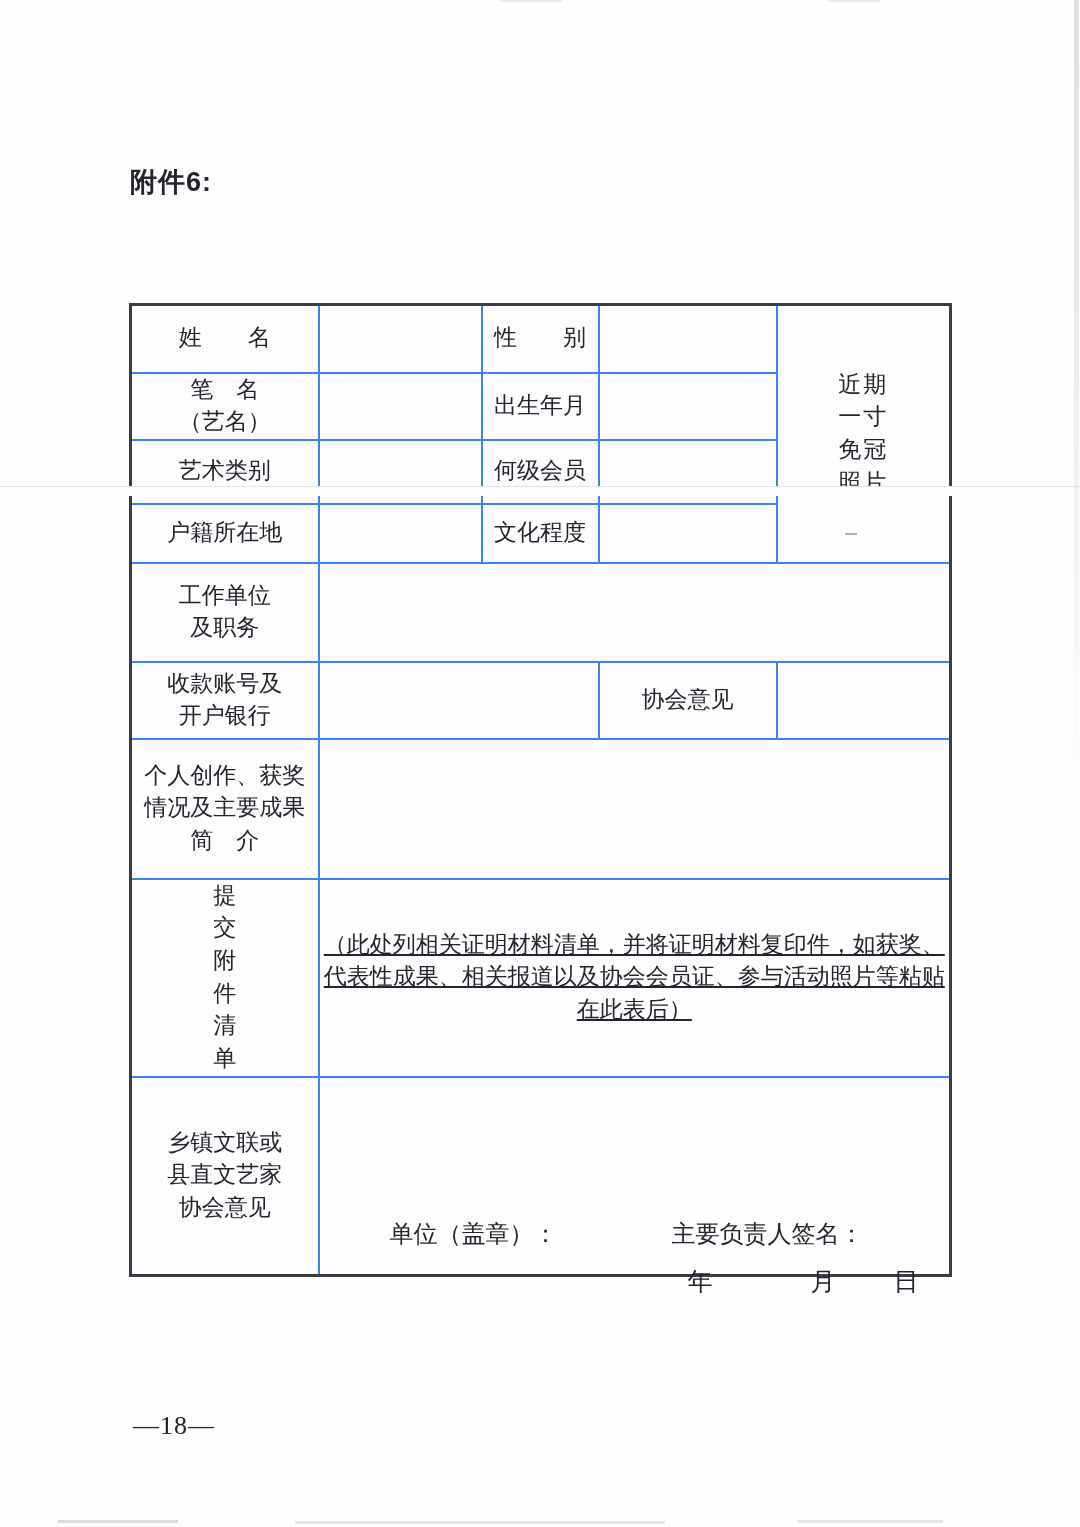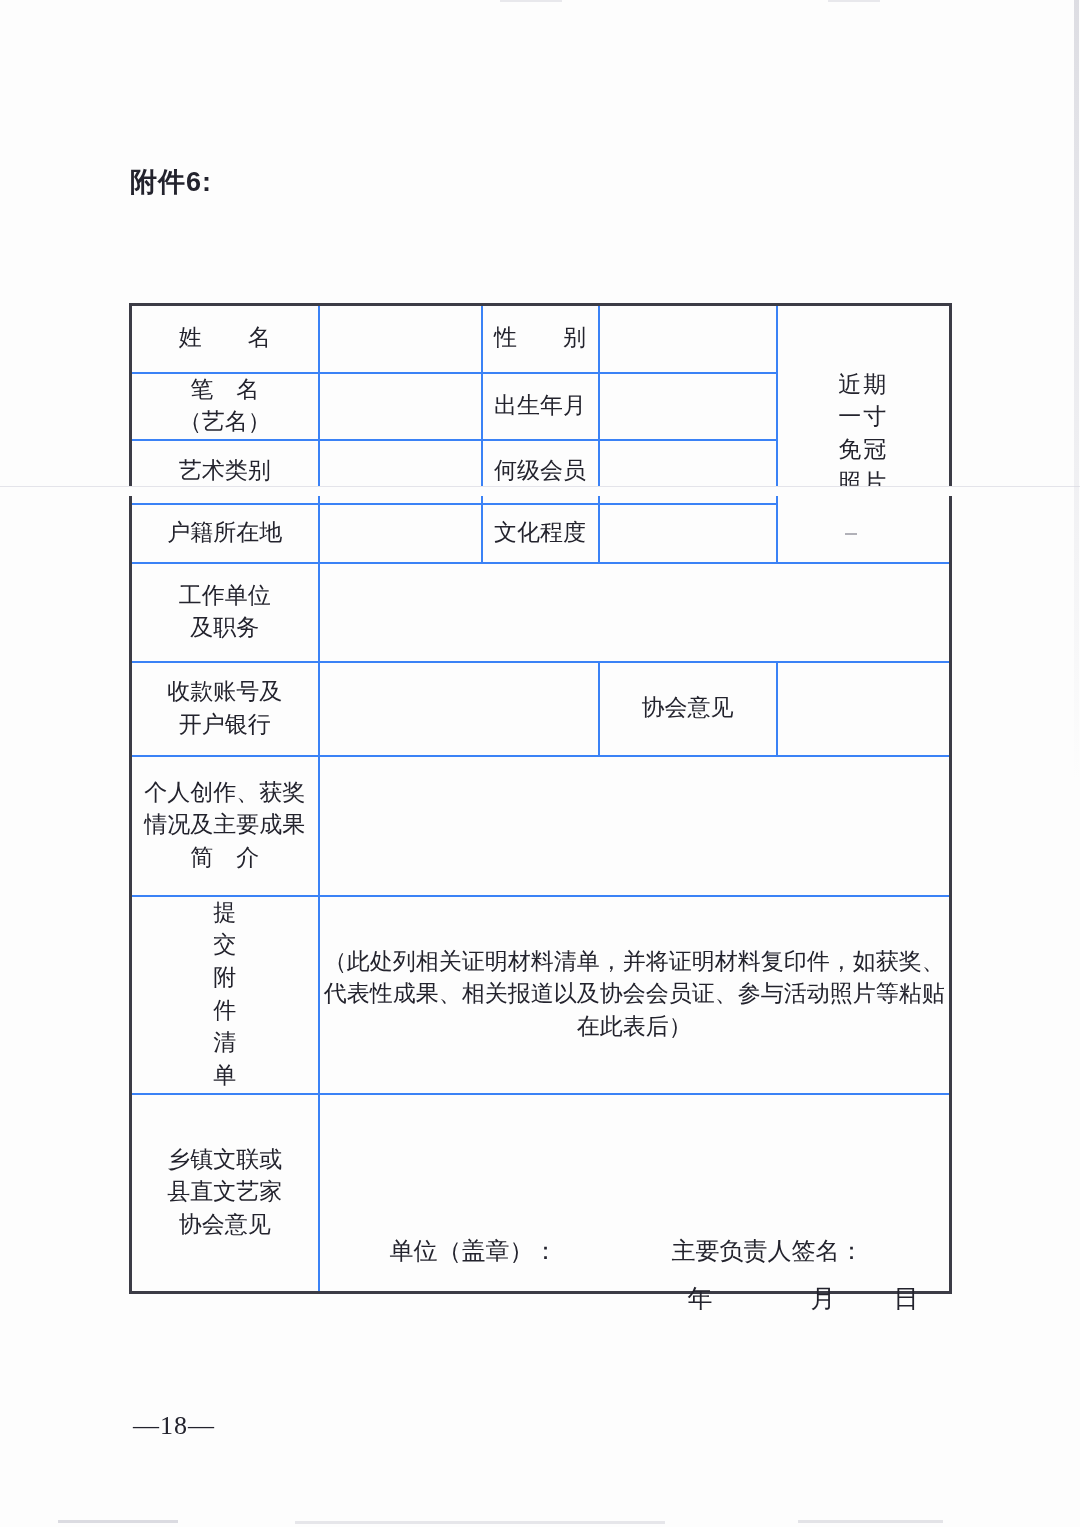--- a/index.html
+++ b/index.html
@@ -31,27 +31,27 @@
   table.form td{
     border:2px solid #3b82f6;
     text-align:center;vertical-align:middle;
     font-size:23px;line-height:1.42;
     padding:0 4px;
     white-space:pre-line;
   }
   col.c0{width:188px;} col.c1{width:163px;} col.c2{width:117px;}
   col.c3{width:178px;} col.c4{width:174px;}
   tr.r1{height:68px;} tr.r2{height:63px;margin-top:36px;} tr.r3{height:64px;}
-  tr.r4{height:59px;} tr.r5{height:99px;} tr.r6{height:94px;}
+  tr.r4{height:59px;} tr.r5{height:99px;} tr.r6{height:77px;}
   tr.r7{height:140px;} tr.r8{height:194px;} tr.r9{height:188px;}
 
   td.photo-cell{line-height:1.82;letter-spacing:2px;}
   td.ach-cell{line-height:1.62;}
   td.vert-cell{line-height:1.28;}
-  td.note-cell{line-height:2.05;padding:0 10px;}
+  td.note-cell{line-height:2.05;padding:0 10px;text-decoration:underline;}
   td.opinion-content{position:relative;}
   .seal-label{position:absolute;left:70px;top:139px;font-size:24px;white-space:pre;}
   .sign-label{position:absolute;left:352px;top:139px;font-size:24px;white-space:pre;}
   .date-year{position:absolute;left:368px;top:186px;font-size:25px;}
   .date-month{position:absolute;left:491px;top:186px;font-size:25px;}
   .date-day{position:absolute;left:574px;top:186px;font-size:25px;}
 
   .footnote{
     position:absolute;left:176px;top:1332px;
     font-size:22px;letter-spacing:0.5px;

